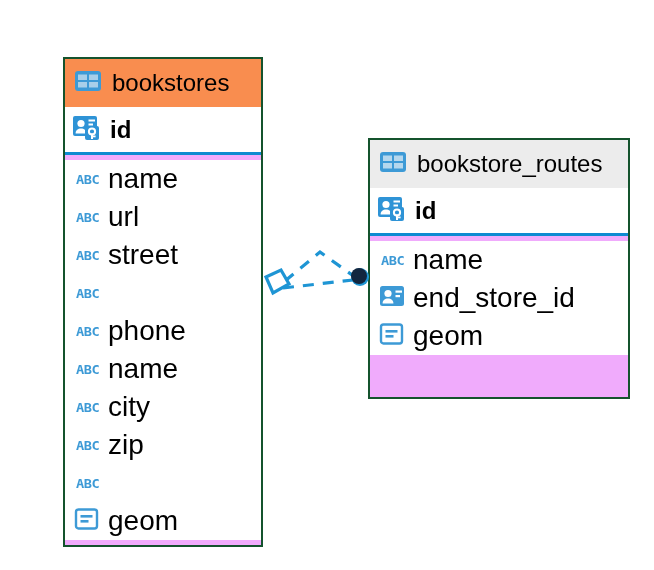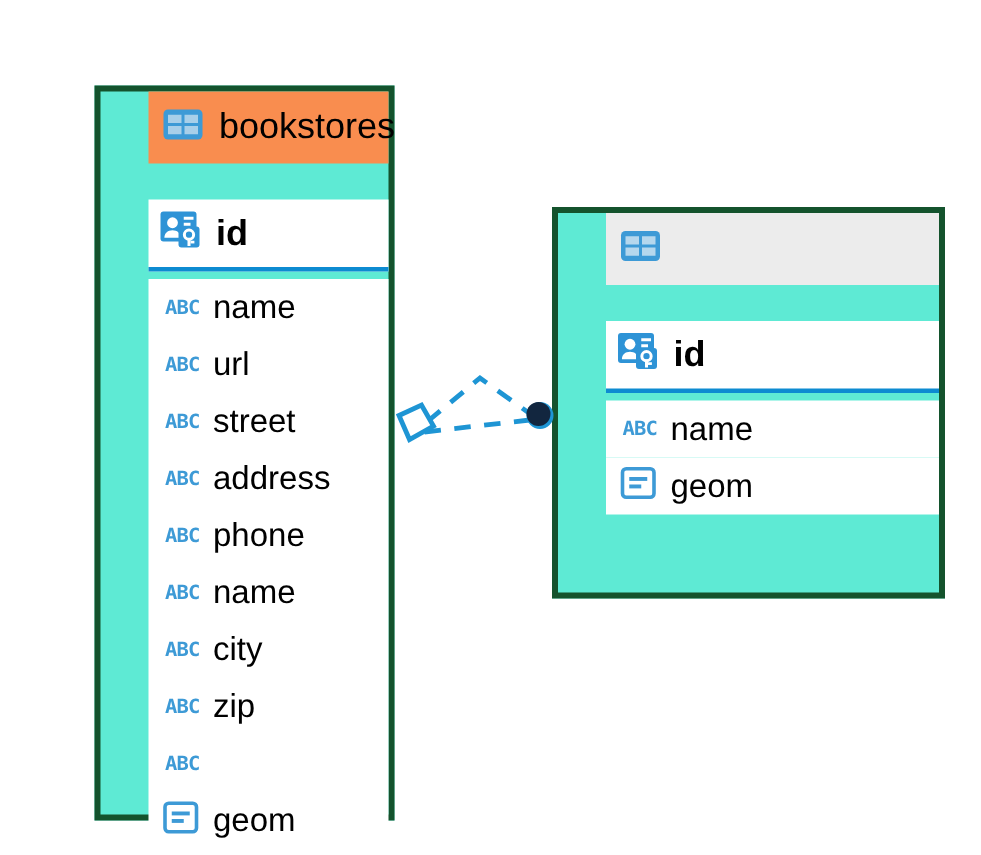--- a/index.html
+++ b/index.html
@@ -18,23 +18,22 @@
 
   .canvas {
     position: absolute;
     inset: 0;
   }
 
   
   .entity {
     position: absolute;
     box-sizing: border-box;
-    border: 4px solid #14532d;
-    background: #5eead4;
-    padding-left: 32px;
+    border: 2px solid #14532d;
+    background: #f0abfc;
   }
   #entity-bookstores {
     left: 63px;
     top: 57px;
     width: 200px;
     height: 490px;
   }
   #entity-bookstore-routes {
     left: 368px;
     top: 138px;
@@ -62,42 +61,41 @@
 
   .pk-row {
     display: flex;
     align-items: center;
     box-sizing: border-box;
     height: 48px;
     padding-left: 7px;
     gap: 8px;
     border-bottom: 3px solid #0d8bd1;
     background: #ffffff;
-    margin-top: 24px;
   }
   .pk-label {
     font-size: 24px;
     font-weight: bold;
     color: #000000;
     line-height: 1;
   }
 
   .field-list {
     padding-top: 5px;
   }
   .field-row {
     display: flex;
     align-items: center;
     height: 38px;
     padding-left: 9px;
     gap: 8px;
     background: #ffffff;
   }
   .field-label {
-    font-size: 22px;
+    font-size: 28px;
     color: #000000;
     line-height: 1;
     white-space: nowrap;
   }
 
   
   .icon {
     flex: 0 0 auto;
     display: block;
   }
@@ -186,21 +184,20 @@
         <span class="icon icon-abc">
             <span class="abc-text">ABC</span>
           </span>
         <span class="field-label">street</span>
       </div>
 
       <div class="field-row">
         <span class="icon icon-abc">
             <span class="abc-text">ABC</span>
           </span>
-        <span class="field-label">address</span>
       </div>
 
       <div class="field-row">
         <span class="icon icon-abc">
             <span class="abc-text">ABC</span>
           </span>
         <span class="field-label">phone</span>
       </div>
 
       <div class="field-row">
@@ -249,20 +246,21 @@
     <div class="entity-header unselected">
       <span class="icon">
         <svg width="28" height="24" viewBox="0 0 28 24">
           <rect x="1" y="2" width="26" height="20" rx="3" fill="#3d9ad6"></rect>
           <rect x="4" y="5.5" width="9" height="5.5" fill="#b5d7ed"></rect>
           <rect x="15" y="5.5" width="9" height="5.5" fill="#b5d7ed"></rect>
           <rect x="4" y="13" width="9" height="5.5" fill="#b5d7ed"></rect>
           <rect x="15" y="13" width="9" height="5.5" fill="#b5d7ed"></rect>
         </svg>
       </span>
+      <span class="entity-title">bookstore_routes</span>
     </div>
 
     <div class="pk-row">
       <span class="icon">
         <svg width="30" height="28" viewBox="0 0 30 28">
           <rect x="1" y="2" width="24" height="20" rx="2" fill="#2e93d6"></rect>
           <circle cx="9" cy="9.5" r="3.6" fill="#ffffff"></circle>
           <path d="M3.6 19.5c0-3.2 2.4-5 5.4-5s5.4 1.8 5.4 5z" fill="#ffffff"></path>
           <rect x="16.5" y="5.5" width="6.5" height="2" fill="#ffffff"></rect>
           <rect x="16.5" y="9.5" width="4.5" height="2" fill="#ffffff"></rect>
@@ -278,20 +276,32 @@
     <div class="field-list">
 
       <div class="field-row">
         <span class="icon icon-abc">
             <span class="abc-text">ABC</span>
           </span>
         <span class="field-label">name</span>
       </div>
 
 
+      <div class="field-row">
+        <span class="icon">
+          <svg width="26" height="24" viewBox="0 0 26 24">
+            <rect x="1" y="2" width="24" height="20" rx="2.5" fill="#3d9ad6"></rect>
+            <circle cx="9" cy="9.5" r="3.6" fill="#ffffff"></circle>
+            <path d="M3.6 19.5c0-3.2 2.4-5 5.4-5s5.4 1.8 5.4 5z" fill="#ffffff"></path>
+            <rect x="16.5" y="6.5" width="6.5" height="2.2" fill="#ffffff"></rect>
+            <rect x="16.5" y="11" width="4.5" height="2.2" fill="#ffffff"></rect>
+          </svg>
+        </span>
+        <span class="field-label">end_store_id</span>
+      </div>
 
       <div class="field-row">
         <span class="icon">
           <svg width="26" height="24" viewBox="0 0 26 24">
             <rect x="2" y="2.5" width="21" height="19" rx="2.5" fill="none" stroke="#3d9ad6" stroke-width="2.4"></rect>
             <rect x="6.5" y="8" width="12" height="2.6" fill="#3d9ad6"></rect>
             <rect x="6.5" y="13" width="8" height="2.6" fill="#3d9ad6"></rect>
           </svg>
         </span>
         <span class="field-label">geom</span>

